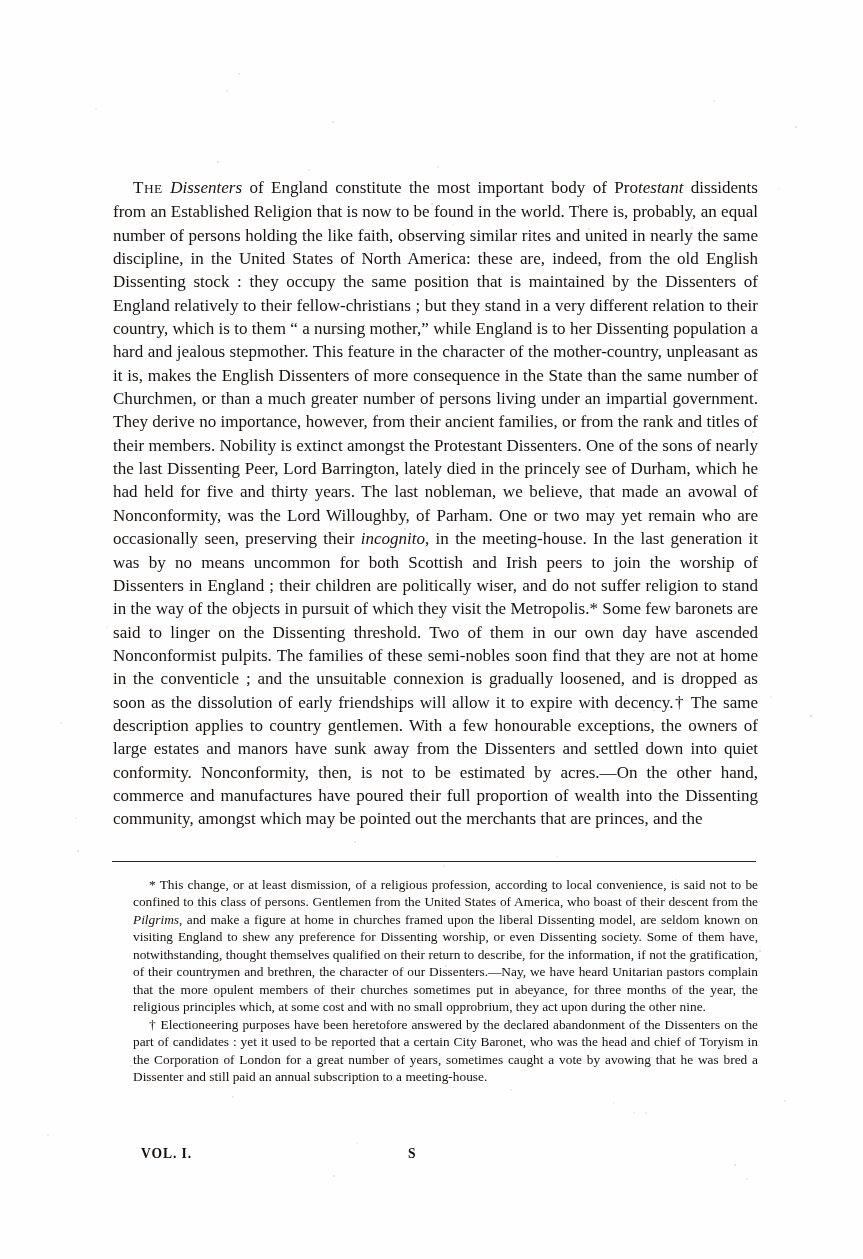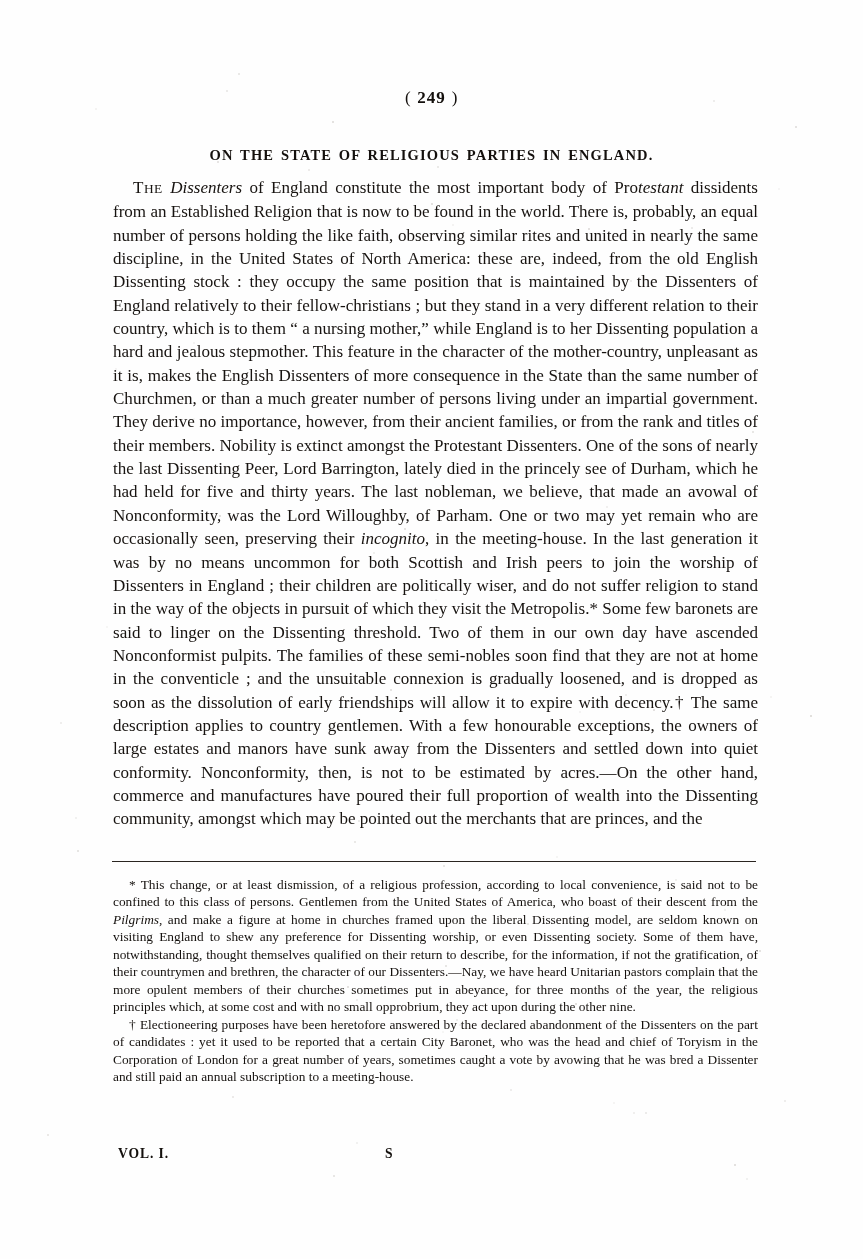--- a/index.html
+++ b/index.html
@@ -90,27 +90,27 @@
     left: 113px;
     width: 645px;
   }
   .footnotes p {
     margin: 0;
     font-size: 13.35px;
     line-height: 17.45px;
     text-align: justify;
     color: #14100d;
   }
-  .footnotes p.fn { text-indent: 16px; }
+  .footnotes p.fn { text-indent: 16px; margin-left: 20px; }
 
   
   .page-footer {
     position: absolute;
     top: 1146px;
-    left: 99px;
+    left: 122px;
     width: 645px;
     height: 20px;
     font-size: 13.6px;
     font-weight: 700;
     letter-spacing: 0.9px;
     color: #14100d;
   }
   .page-footer .vol {
     position: absolute;
     left: 19px;
@@ -229,25 +229,21 @@
       <i style="left: 127.906px; top: 409.651px; opacity: 0.14;"></i>
       <i style="left: 356.272px; top: 1142.09px; opacity: 0.2;"></i>
       <i style="left: 443.163px; top: 864.745px; opacity: 0.36;"></i>
       <i style="left: 210.978px; top: 304.904px; opacity: 0.33;"></i>
       <i style="left: 106.086px; top: 625.595px; opacity: 0.13;"></i>
       <i style="left: 76.5537px; top: 849.923px; opacity: 0.38;"></i>
       <i style="left: 455.786px; top: 1019.41px; opacity: 0.27;"></i>
       <i style="left: 270.103px; top: 613.12px; opacity: 0.14;"></i>
     </div>
 
-  <div class="folio">
-    <span class="paren">(</span><span class="num">249</span><span class="paren">)</span>
-  </div>
-
-  <div class="article-title">ON THE STATE OF RELIGIOUS PARTIES IN ENGLAND.</div>
+
 
   <div class="body-block">
     <p class="indent" id="body-para"><span class="smallcaps-the"><span class="big-t">T</span>HE</span> <em>Dissenters</em> of England constitute the most important body of Pro<em>testant</em> dissidents from an Established Religion that is now to be found in the world.   There is, probably, an equal number of persons holding the like faith, observing similar rites and united in nearly the same discipline, in the United States of North America: these are, indeed, from the old English Dissenting stock : they occupy the same position that is maintained by the Dissenters of England relatively to their fellow-christians ; but they stand in a very different relation to their country, which is to them “ a nursing mother,” while England is to her Dissenting population a hard and jealous stepmother.   This feature in the character of the mother-country, unpleasant as it is, makes the English Dissenters of more consequence in the State than the same number of Churchmen, or than a much greater number of persons living under an impartial government.   They derive no importance, however, from their ancient families, or from the rank and titles of their members.   Nobility is extinct amongst the Protestant Dissenters.   One of the sons of nearly the last Dissenting Peer, Lord Barrington, lately died in the princely see of Durham, which he had held for five and thirty years. The last nobleman, we believe, that made an avowal of Nonconformity, was the Lord Willoughby, of Parham.   One or two may yet remain who are occasionally seen, preserving their <em>incognito</em>, in the meeting-house.   In the last generation it was by no means uncommon for both Scottish and Irish peers to join the worship of Dissenters in England ; their children are politically wiser, and do not suffer religion to stand in the way of the objects in pursuit of which they visit the Metropolis.*   Some few baronets are said to linger on the Dissenting threshold.   Two of them in our own day have ascended Nonconformist pulpits.   The families of these semi-nobles soon find that they are not at home in the conventicle ; and the unsuitable connexion is gradually loosened, and is dropped as soon as the dissolution of early friendships will allow it to expire with decency.†   The same description applies to country gentlemen.   With a few honourable exceptions, the owners of large estates and manors have sunk away from the Dissenters and settled down into quiet conformity.   Nonconformity, then, is not to be estimated by acres.—On the other hand, commerce and manufactures have poured their full proportion of wealth into the Dissenting community, amongst which may be pointed out the merchants that are princes, and the</p>
   </div>
 
   <div class="rule"></div>
 
   <div class="footnotes">
     <p class="fn" id="fn-0"><span>* </span>This change, or at least dismission, of a religious profession, according to local convenience, is said not to be confined to this class of persons.  Gentlemen from the United States of America, who boast of their descent from the <em>Pilgrims</em>, and make a figure at home in churches framed upon the liberal Dissenting model, are seldom known on visiting England to shew any preference for Dissenting worship, or even Dissenting society.  Some of them have, notwithstanding, thought themselves qualified on their return to describe, for the information, if not the gratification, of their countrymen and brethren, the character of our Dissenters.—Nay, we have heard Unitarian pastors complain that the more opulent members of their churches sometimes put in abeyance, for three months of the year, the religious principles which, at some cost and with no small opprobrium, they act upon during the other nine.</p>
     <p class="fn" id="fn-1"><span>† </span>Electioneering purposes have been heretofore answered by the declared abandonment of the Dissenters on the part of candidates : yet it used to be reported that a certain City Baronet, who was the head and chief of Toryism in the Corporation of London for a great number of years, sometimes caught a vote by avowing that he was bred a Dissenter and still paid an annual subscription to a meeting-house.</p>

